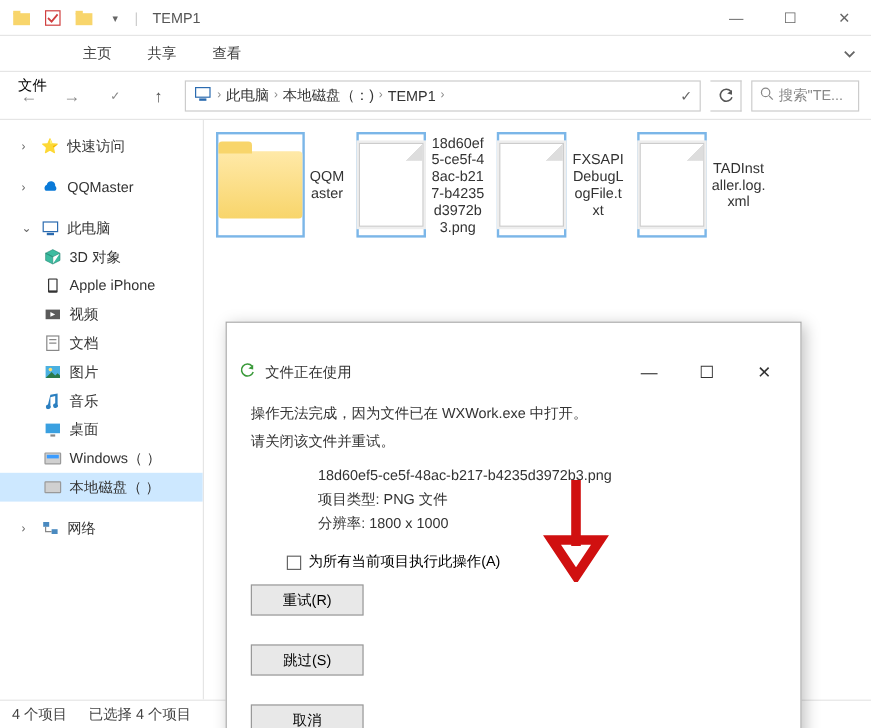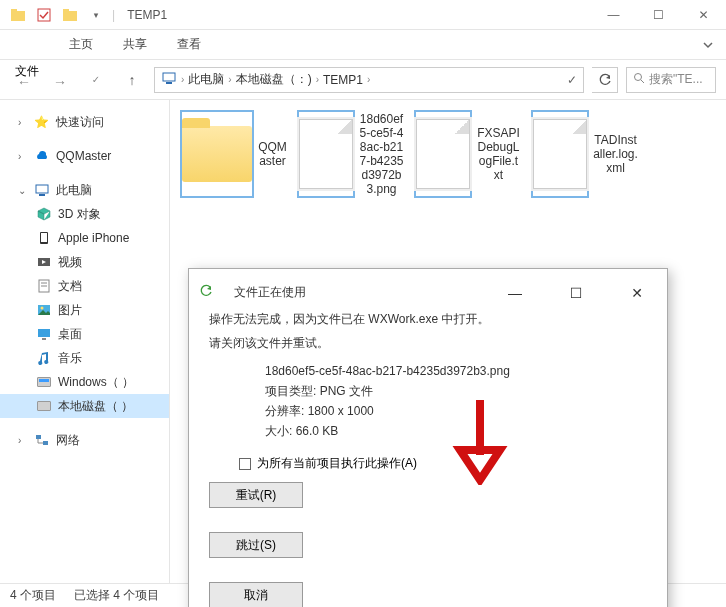--- a/index.html
+++ b/index.html
@@ -45,21 +45,21 @@
 .file-item { width: 105px; display: flex; flex-direction: row; align-items: center; text-align: center; gap: 6px; }
 .file-item.selected .thumb { outline: 2px solid #7bb6e8; }
 .thumb { width: 84px; height: 84px; display: flex; align-items: center; justify-content: center; background:#fff;}
 .file-label { word-break: break-all; line-height: 14px; color:#333; }
 
 
 .statusbar { position: absolute; bottom: 0; left: 0; right: 0; height: 24px; display: flex; align-items: center; padding: 0 10px; gap: 18px; color: #444; border-top: 1px solid #e5e5e5; background: #fff; }
 
 
 .dialog { position: absolute; left: 188px; top: 268px; width: 480px; background: #fff; border: 1px solid #aaa; box-shadow: 3px 3px 12px rgba(0,0,0,0.25); }
-.dlg-titlebar { height: 32px; display: flex; align-items: flex-end; padding: 0 10px; gap: 21px; }
+.dlg-titlebar { height: 32px; display: flex; align-items: center; padding: 0 10px; gap: 8px; margin-top: 25px; }
 .dlg-titlebar .dlg-title { flex: 1; color:#333;}
 .dlg-titlebar .dlg-ctrl { width: 40px; text-align: center; color: #333; font-size: 14px;}
 .dlg-body { padding: 6px 8px 12px 20px; }
 .dlg-body p { line-height: 24px; color:#333; }
 .dlg-file { margin-left: 56px; line-height: 20px; color: #333; }
 .dlg-check { display: flex; align-items: center; gap: 6px; margin: 14px 0 10px 30px; }
 .dlg-check .box { width: 12px; height: 12px; border: 1px solid #666; }
 .dlg-buttons { display: flex; gap: 24px; justify-content: flex-start; margin-bottom: 12px; flex-direction: column; }
 .dlg-btn { width: 94px; height: 26px; border: 1px solid #999; background: #e8e8e8; display: flex; align-items: center; justify-content: center; }
 .dlg-sep { border-top: 1px solid #ddd; margin: 0 -20px 10px -20px;}
@@ -226,34 +226,34 @@
           <svg width="14" height="12">
             <rect x="1" y="1" width="12" height="10" fill="#4ab0e0"></rect>
             <circle cx="5" cy="4" r="1.5" fill="#ffe070"></circle>
             <path d="M1 11 L6 6 L9 9 L11 7 L13 9 L13 11 Z" fill="#2a7a4a"></path>
           </svg>
         </span>
         <span>图片</span>
       </div>
     <div class="tree-item indent">
         <span class="tree-icon">
+          <svg width="12" height="14">
+            <path d="M4 2 L10 1 L10 10 A2 2 0 1 1 8 9 L8 3 L4 4 L4 11 A2 2 0 1 1 2 10" fill="#2b7fc0"></path>
+          </svg>
+        </span>
+        <span>音乐</span>
+      </div>
+    <div class="tree-item indent">
+        <span class="tree-icon">
           <svg width="14" height="12">
             <rect x="1" y="1" width="12" height="8" fill="#3aa0e0"></rect>
             <rect x="5" y="10" width="4" height="2" fill="#888"></rect>
           </svg>
         </span>
         <span>桌面</span>
-      </div>
-    <div class="tree-item indent">
-        <span class="tree-icon">
-          <svg width="12" height="14">
-            <path d="M4 2 L10 1 L10 10 A2 2 0 1 1 8 9 L8 3 L4 4 L4 11 A2 2 0 1 1 2 10" fill="#2b7fc0"></path>
-          </svg>
-        </span>
-        <span>音乐</span>
       </div>
     <div class="tree-item indent">
         <span class="tree-icon">
           <span class="disk-sm blue"></span>
         </span>
         <span>Windows（ ）</span>
       </div>
     <div class="tree-item indent selected">
         <span class="tree-icon">
           <span class="disk-sm"></span>
@@ -324,21 +324,20 @@
     <span class="dlg-ctrl">☐</span>
     <span class="dlg-ctrl">✕</span>
   </div>
   <div class="dlg-body">
     <p>操作无法完成，因为文件已在 WXWork.exe 中打开。</p>
     <p style="margin-top:0;">请关闭该文件并重试。</p>
     <div class="dlg-file" style="margin-top:6px;">
       <div>18d60ef5-ce5f-48ac-b217-b4235d3972b3.png</div>
       <div>项目类型: PNG 文件</div>
       <div>分辨率: 1800 x 1000</div>
-      <div>大小: 66.0 KB</div>
     </div>
     <div class="dlg-check">
       <span class="box"></span>
       <span>为所有当前项目执行此操作(A)</span>
     </div>
     <div class="dlg-buttons">
       <div class="dlg-btn">重试(R)</div>
       <div class="dlg-btn">跳过(S)</div>
       <div class="dlg-btn">取消</div>
     </div>

